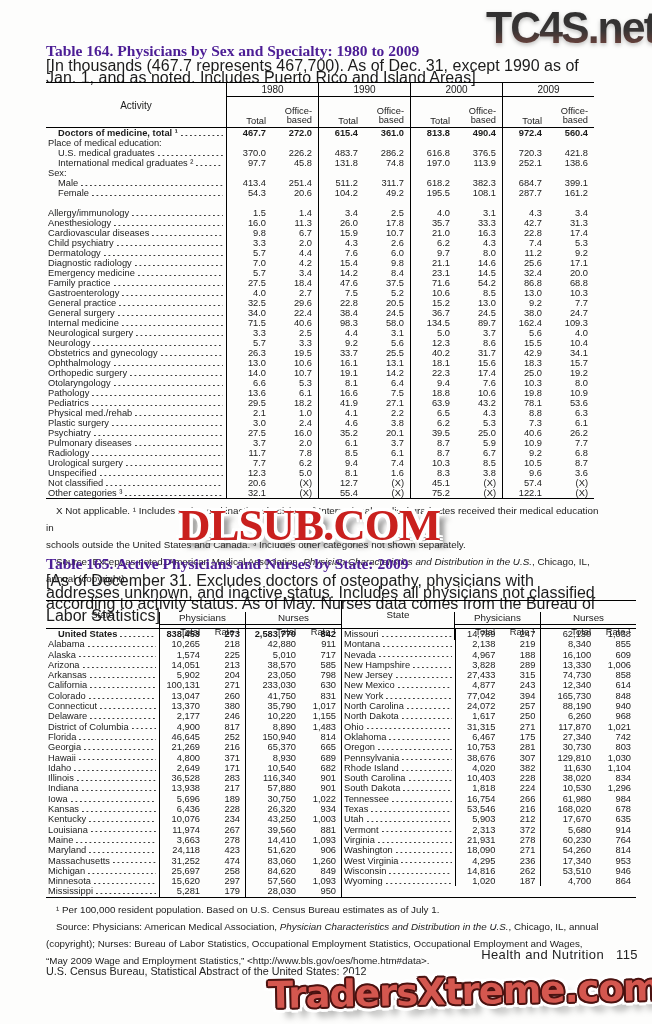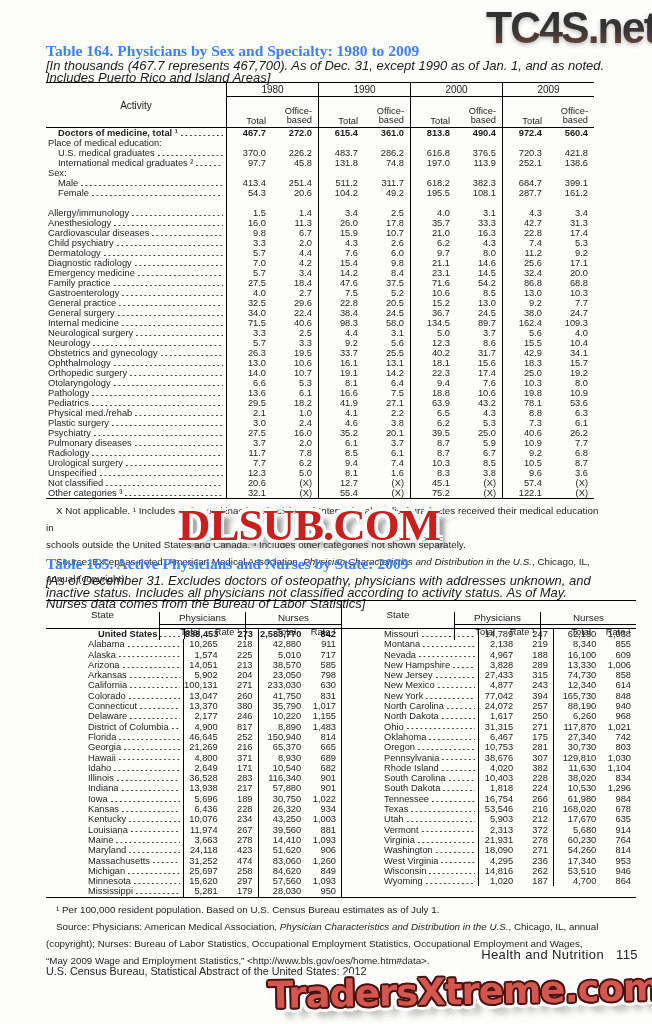--- a/index.html
+++ b/index.html
@@ -2,22 +2,22 @@
 <html><head>
 <meta charset="utf-8">
 <style>
   html,body{margin:0;padding:0;}
   body{width:652px;height:1024px;background:#fdfdfc;overflow:hidden;position:relative;
        font-family:"Liberation Sans",sans-serif;color:#1b1b1b;}
   *{box-sizing:border-box;}
   .abs{position:absolute;}
 
   
-  .ttl{font-family:"Liberation Serif",serif;font-weight:bold;font-size:15.5px;color:#3b82f6;white-space:nowrap;}
-  .note{font-size:13px;line-height:11.5px;width:562px;color:#1b1b1b;font-style:italic;}
+  .ttl{font-family:"Liberation Serif",serif;font-weight:bold;font-size:15.5px;color:#4c1d95;white-space:nowrap;}
+  .note{font-size:16px;line-height:11.5px;width:562px;color:#1b1b1b;}
 
   
   .t164{left:46px;top:82px;width:548px;border-top:1.4px solid #000;border-bottom:1.2px solid #000;}
   .t164-head{display:flex;border-bottom:1.3px solid #000;}
   .acell{width:180px;display:flex;align-items:center;justify-content:center;font-size:10px;}
   .yside{width:368px;}
   .yrow{display:flex;height:14px;line-height:13px;font-size:10px;}
   .ycell{width:92px;text-align:center;border-left:1px solid #000;border-bottom:1px solid #000;}
   .srow{display:flex;height:30px;font-size:9.3px;}
   .sub{width:46px;display:flex;align-items:flex-end;justify-content:flex-end;padding:0 6px 1px 0;text-align:right;}
@@ -47,21 +47,21 @@
   .hstate{width:113px;display:flex;align-items:center;justify-content:center;font-size:9.8px;}
   .hside{width:182px;margin-top:11px;}
   .hr1{display:flex;height:13px;line-height:12px;font-size:9.8px;}
   .hg{text-align:center;border-left:1px solid #000;border-bottom:1px solid #000;}
   .hg.p{width:86px;}
   .hg.n{width:96px;}
   .hr2{display:flex;height:15px;line-height:14px;font-size:9.3px;}
   .hs{text-align:right;padding-right:5px;}
   .w0{width:46px;}.w1{width:40px;}.w2{width:56px;}.w3{width:40px;}
   .r165{display:flex;height:10.3px;line-height:10.3px;font-size:9.3px;}
-  .r165 .lab{width:113px;display:flex;align-items:flex-start;padding-left:2px;overflow:hidden;margin-left:40px;}
+  .r165 .lab{width:113px;display:flex;align-items:flex-start;padding-left:2px;overflow:hidden;}
   .v165{text-align:right;padding-right:5px;}
 
   
   .foot-r{right:14px;top:947px;font-size:13px;letter-spacing:0.4px;color:#222;}
   .foot-r .pg{margin-left:12px;margin-top:6px;}
   .foot-l{left:46px;top:965px;font-size:10.8px;color:#222;}
 
   
   .wm{pointer-events:none;white-space:nowrap;}
   .wm-top{top:2px;right:-4px;font-size:45px;font-weight:bold;letter-spacing:-2px;

